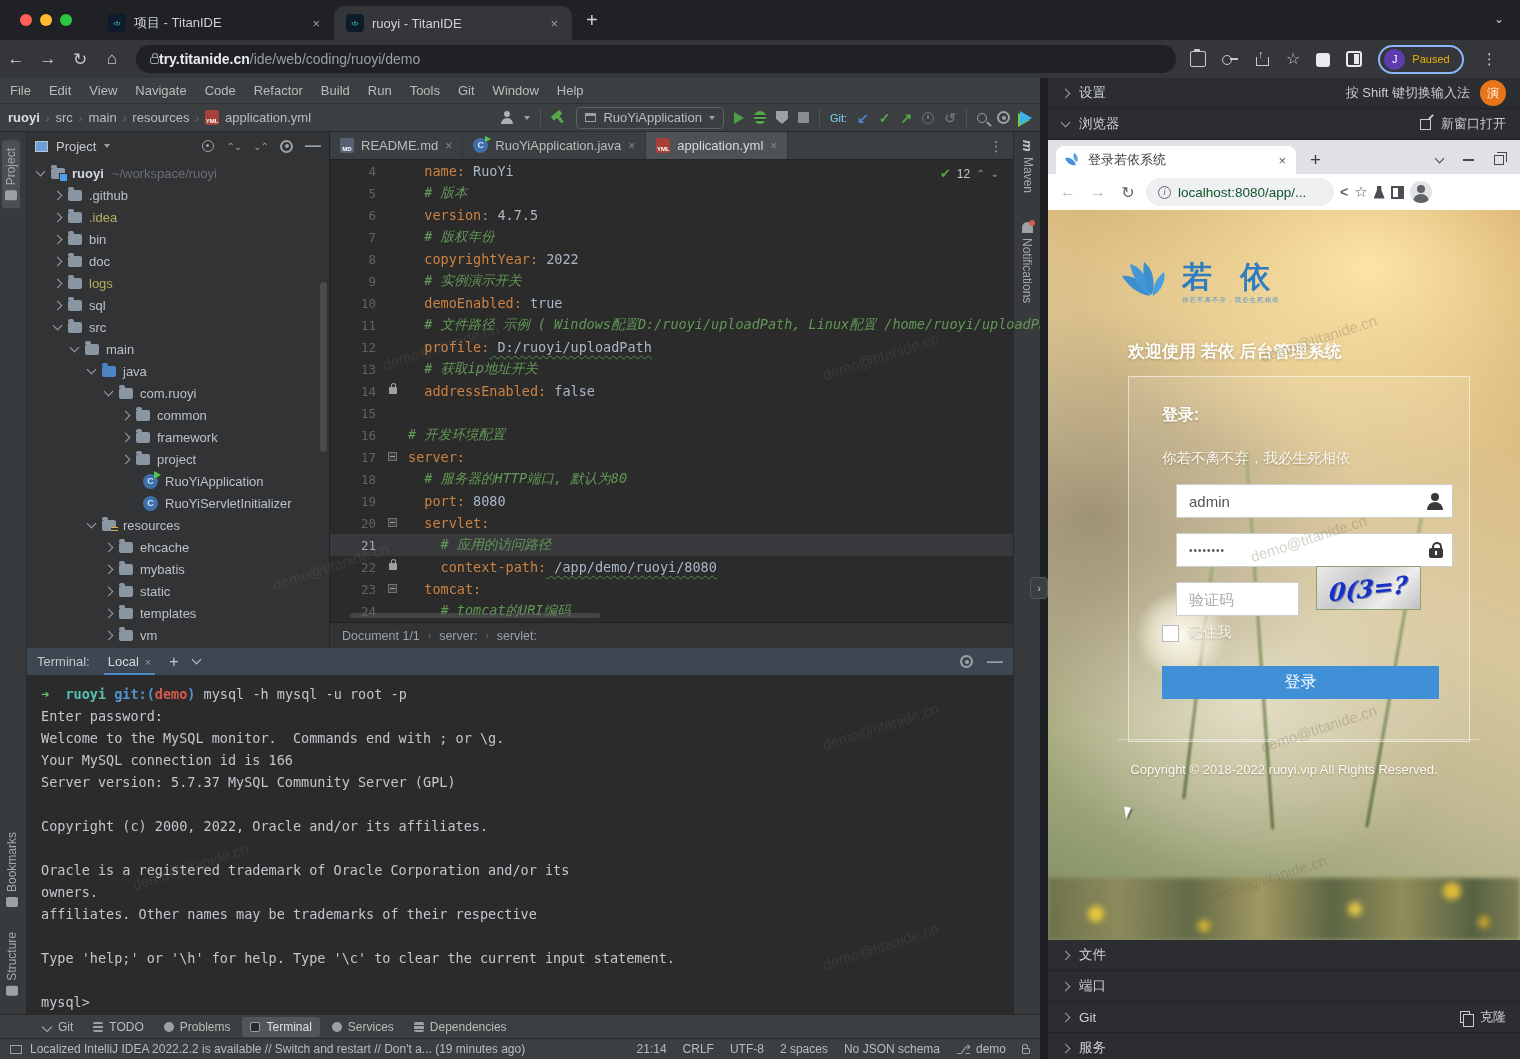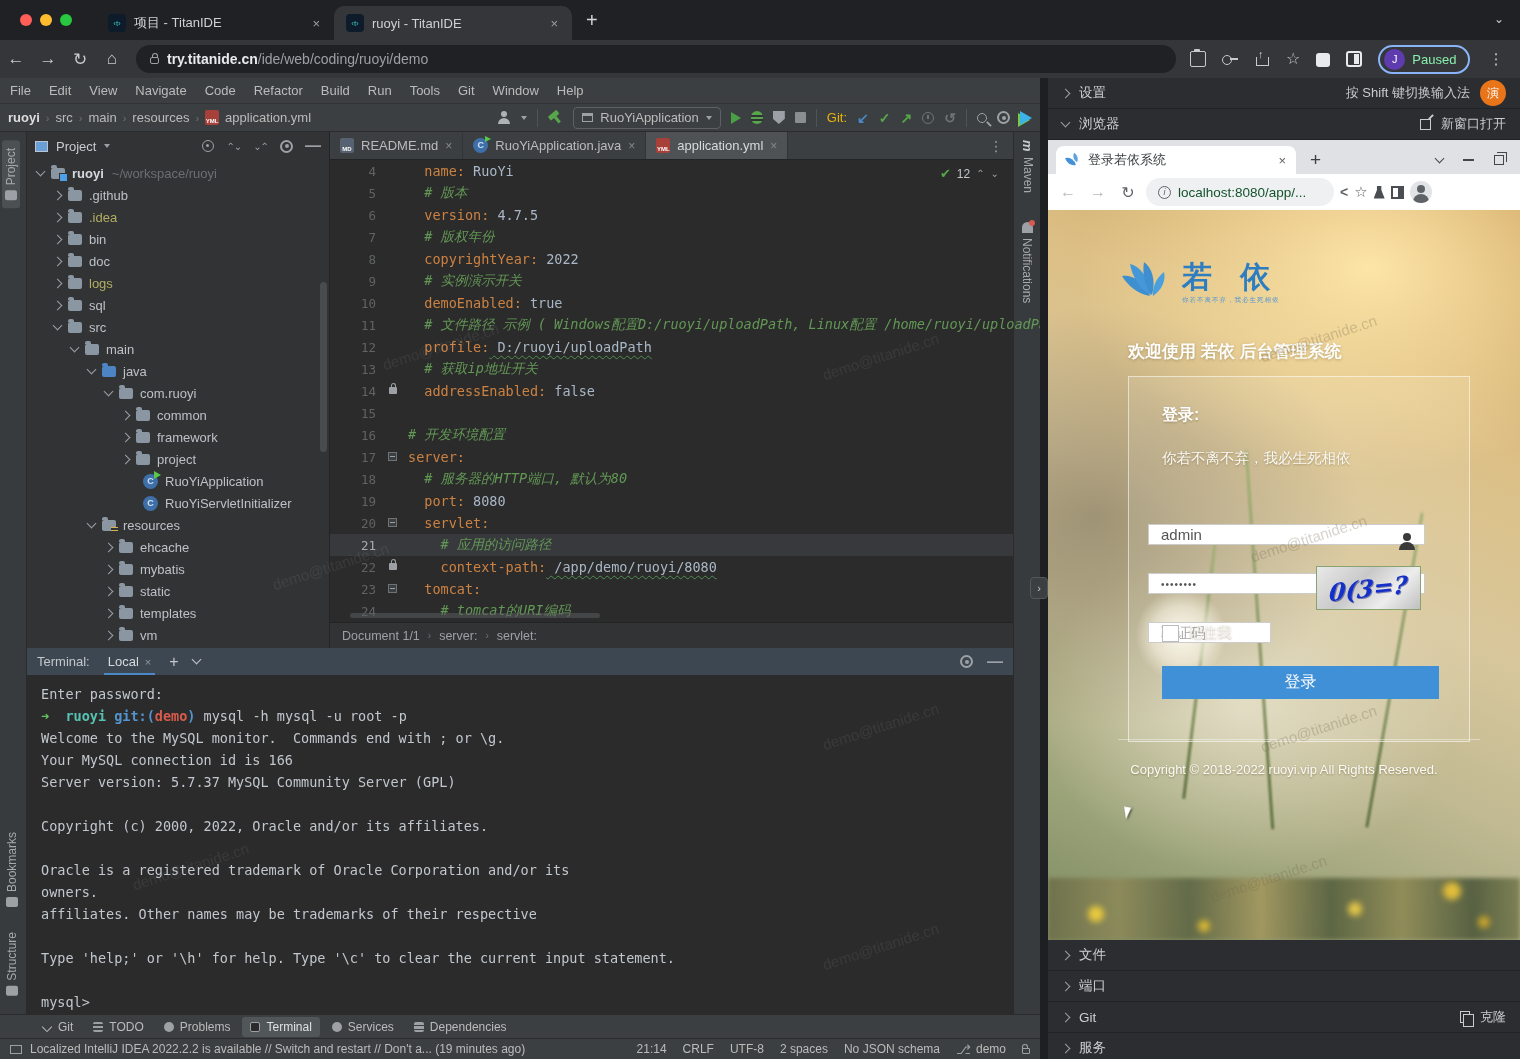--- a/index.html
+++ b/index.html
@@ -16,56 +16,56 @@
   .t-red{background:#ff5f57}.t-yel{background:#febc2e}.t-grn{background:#28c840}
   .btab { display:flex; align-items:center; gap:8px; height:34px; margin-top:6px; padding:0 10px 0 12px; width:238px; color:#cdd1d6; font-size:13px; }
   .btab.active { background:#35363a; border-radius:10px 10px 0 0; }
   .btab .ticon { width:18px; height:18px; border-radius:4px; background:#0d1b2a; color:#37c8c0; font-size:8px; display:flex; align-items:center; justify-content:center; flex:0 0 auto; }
   .btab .ttl { flex:1; overflow:hidden; white-space:nowrap; }
   .btab .x { color:#9aa0a6; font-size:13px; padding:0 4px; }
   .newtab { color:#d0d4d9; font-size:20px; margin-left:14px; }
   .tabs-chev { position:absolute; right:16px; top:12px; color:#c6cacf; font-size:12px; }
   .chrome-nav { position:absolute; left:0; top:40px; width:1520px; height:38px; background:#35363a; display:flex; align-items:center; }
   .nicon { color:#c6cacf; font-size:17px; width:32px; text-align:center; }
-  .addr { display:flex; align-items:center; height:28px; background:#202124; border-radius:14px; margin-left:8px; width:1040px; padding:7px 14px; gap:8px; }
+  .addr { display:flex; align-items:center; height:28px; background:#202124; border-radius:14px; margin-left:8px; width:1040px; padding:7px 14px; }
   .lock { width:9px; height:7px; border:1.5px solid #9aa0a6; border-radius:2px; position:relative; margin-top:3px; }
   .lock::before { content:""; position:absolute; left:1px; top:-5px; width:4px; height:4px; border:1.5px solid #9aa0a6; border-bottom:none; border-radius:3px 3px 0 0; }
   .addr .host { color:#e8eaed; font-size:14px; font-weight:700; }
   .addr .path { color:#9aa0a6; font-size:14px; }
   .nav-right { display:flex; align-items:center; margin-left:14px; gap:16px; }
   .mini { width:16px; height:16px; position:relative; }
   .clipb { border:1.6px solid #c6cacf; border-radius:2px; } .clipb::before{content:"";position:absolute;left:3px;top:-3px;width:6px;height:3px;background:#c6cacf;border-radius:1px;}
   .keyi { } .keyi::before{content:"";position:absolute;left:0;top:4px;width:8px;height:8px;border:1.8px solid #c6cacf;border-radius:50%;} .keyi::after{content:"";position:absolute;left:8px;top:7px;width:8px;height:2px;background:#c6cacf;}
   .sharei::before{content:"";position:absolute;left:2px;top:6px;width:11px;height:8px;border:1.6px solid #c6cacf;border-top:none;} .sharei::after{content:"↑";position:absolute;left:4px;top:-3px;color:#c6cacf;font-size:11px;}
   .stari { color:#c6cacf; font-size:16px; line-height:16px; }
   .puzzi { background:#e8eaed; border-radius:3px; width:14px; height:14px; margin-top:1px; }
   .sbari { border:2px solid #e8eaed; border-radius:3px; } .sbari::after{content:"";position:absolute;right:1px;top:1px;width:5px;height:10px;background:#e8eaed;}
   .profile { display:flex; align-items:center; gap:7px; border:2px solid #8ab4f8; border-radius:15px; height:29px; padding:0 12px 0 4px; }
   .profile .pj { width:21px; height:21px; border-radius:50%; background:#5f3bb0; color:#fff; font-size:11px; display:flex; align-items:center; justify-content:center; }
-  .profile .pl { color:#86efac; font-size:13px; }
+  .profile .pl { color:#eab308; font-size:11px; }
   .kebab { color:#c6cacf; font-size:15px; letter-spacing:0; margin-left:2px; }
   
   .ide { position:absolute; left:0; top:78px; width:1040px; height:981px; background:#3c3f41; }
   .menubar { position:absolute; left:0; top:0; width:100%; height:26px; display:flex; align-items:center; gap:18px; padding:0 10px; background:#3c3f41; border-bottom:1px solid #323232; }
   .menubar span { color:#bbbbbb; font-size:13px; }
   .toolbar { position:absolute; left:0; top:26px; width:100%; height:28px; display:flex; align-items:center; background:#3c3f41; border-bottom:1px solid #2b2b2b; padding:0 8px; }
   .crumbs-top { display:flex; align-items:center; gap:6px; font-size:13px; color:#bbbbbb; }
   .crumbs-top b { color:#dddddd; } .crumbs-top .sep { color:#6f7274; font-size:11px; }
   .tb-right { display:flex; align-items:center; margin-left:auto; gap:10px; }
   .vline { width:1px; height:18px; background:#515355; }
   .person { width:14px; height:14px; position:relative; } .person::before{content:"";position:absolute;left:4px;top:0;width:6px;height:6px;border-radius:50%;background:#aeb2b6;} .person::after{content:"";position:absolute;left:1px;top:7px;width:12px;height:6px;border-radius:6px 6px 0 0;background:#aeb2b6;}
   .dd { width:0;height:0;border-left:3.5px solid transparent;border-right:3.5px solid transparent;border-top:4px solid #9da1a5; }
   .hammer { width:15px;height:15px;position:relative;transform:rotate(-40deg);} .hammer::before{content:"";position:absolute;left:2px;top:2px;width:11px;height:5px;background:#57a64a;border-radius:1px;} .hammer::after{content:"";position:absolute;left:6px;top:5px;width:3px;height:9px;background:#57a64a;}
   .runcombo { display:flex; align-items:center; gap:7px; border:1px solid #5e6163; border-radius:4px; height:22px; padding:0 8px; color:#bbbbbb; font-size:13px; }
   .wicon { width:11px; height:9px; border:1.5px solid #9da1a5; border-top-width:3px; }
   .play { width:0;height:0;border-top:6px solid transparent;border-bottom:6px solid transparent;border-left:10px solid #4a9f46; }
   .bug { width:12px; height:13px; border-radius:6px; background:#57a64a; position:relative; } .bug::before{content:"";position:absolute;left:0;top:4px;width:12px;height:1.5px;background:#2f3335;} .bug::after{content:"";position:absolute;left:0;top:8px;width:12px;height:1.5px;background:#2f3335;}
   .covg { width:12px; height:13px; background:#9da1a5; clip-path:polygon(0 0,100% 0,100% 60%,50% 100%,0 60%); position:relative; }
   .stop { width:11px; height:11px; background:#8a8e91; border-radius:1px; }
-  .gitlab { color:#eab308; font-size:13px; }
+  .gitlab { color:#7dd3fc; font-size:11px; }
   .ga { font-size:14px; font-weight:700; }
   .ga.blue{color:#4a88c7} .ga.green{color:#57a64a} .ga.gray{color:#6f7376}
   .clock { width:12px; height:12px; border:1.5px solid #6f7376; border-radius:50%; position:relative; } .clock::before{content:"";position:absolute;left:4px;top:2px;width:1.5px;height:4px;background:#6f7376;}
   .search { width:10px; height:10px; border:1.8px solid #9da1a5; border-radius:50%; position:relative; } .search::after{content:"";position:absolute;left:8px;top:9px;width:6px;height:1.8px;background:#9da1a5;transform:rotate(45deg);}
   .gear { width:13px; height:13px; border:2px solid #9da1a5; border-radius:50%; position:relative; } .gear::before{content:"";position:absolute;left:2.5px;top:2.5px;width:4px;height:4px;background:#9da1a5;border-radius:50%;}
   .tricolor { width:0;height:0;border-top:7px solid transparent;border-bottom:7px solid transparent;border-left:12px solid #3bb3e8; filter:drop-shadow(-2px 2px 0 #7ac943); }
   
   .lstrip { position:absolute; left:0; top:54px; width:27px; height:882px; background:#383b3d; border-right:1px solid #2b2b2b; }
   .rstrip { position:absolute; left:1013px; top:54px; width:27px; height:882px; background:#383b3d; border-left:1px solid #2b2b2b; }
   .vtab { position:absolute; writing-mode:vertical-rl; transform:rotate(180deg); color:#a7aaad; font-size:12px; left:5px; display:flex; align-items:center; gap:5px; }
@@ -214,21 +214,21 @@
   .fluff { position:absolute; left:88px; top:380px; width:90px; height:90px; border-radius:50%;
     background:radial-gradient(circle, rgba(255,252,240,.95) 0%, rgba(255,250,235,.55) 45%, rgba(255,250,235,0) 72%); filter:blur(1px); }
   .brand { position:absolute; left:72px; top:52px; display:flex; align-items:flex-start; gap:10px; }
   .brand svg { display:block; }
   .brand .bt { color:#2e7dc0; font-size:30px; font-weight:700; letter-spacing:10px; line-height:1; }
   .brand .bs { color:#5899cf; font-size:6.5px; margin-top:4px; letter-spacing:1px; }
   .welcome { position:absolute; left:80px; top:130px; color:#fdfdfb; font-size:17px; font-weight:700; text-shadow:0 1px 3px rgba(90,70,30,.35); }
   .card { position:absolute; left:80px; top:166px; width:342px; height:366px; background:rgba(255,252,245,.10); border:1px solid rgba(255,255,255,.55); }
   .card .lg { position:absolute; left:33px; top:28px; color:#fff; font-size:16px; font-weight:700; text-shadow:0 1px 2px rgba(90,70,30,.4); }
   .card .sl { position:absolute; left:33px; top:72px; color:#fbfaf6; font-size:14.5px; text-shadow:0 1px 2px rgba(90,70,30,.4); }
-  .fld { position:absolute; left:19px; width:277px; height:21px; background:#fff; border:1px solid #cccccc;margin-top:40px; }
+  .fld { position:absolute; left:47px; width:277px; height:34px; background:#fff; border:1px solid #cccccc; }
   .fld input { width:100%; height:100%; border:none; outline:none; background:transparent; padding:0 34px 0 12px; font-size:15px; color:#555; font-family:"Liberation Sans",sans-serif; }
   .fld input::placeholder { color:#a9a9a9; }
   .fld .fic2 { position:absolute; right:9px; top:8px; }
   .usr-ic { width:16px; height:16px; position:relative; } .usr-ic::before{content:"";position:absolute;left:4px;top:0;width:8px;height:8px;border-radius:50%;background:#3a3a3a;} .usr-ic::after{content:"";position:absolute;left:0;top:9px;width:16px;height:8px;border-radius:8px 8px 0 0;background:#3a3a3a;}
   .lck-ic { width:14px; height:10px; background:#3a3a3a; border-radius:2px; position:relative; margin-top:6px; } .lck-ic::before{content:"";position:absolute;left:2.5px;top:-6px;width:6px;height:6px;border:2px solid #3a3a3a;border-bottom:none;border-radius:5px 5px 0 0;} .lck-ic::after{content:"";position:absolute;left:6px;top:3px;width:2px;height:4px;background:#fff;}
   .fld.cap { width:123px; }
   .captcha { position:absolute; left:187px; top:189px; width:105px; height:44px; border:1px solid #8aa26d; background:linear-gradient(135deg,#e9e9e9,#c9c9c9 40%,#ededed 70%,#bfbfbf); display:flex; align-items:center; justify-content:center; overflow:hidden; }
   .captcha span { font-family:"DejaVu Serif", serif; font-style:italic; font-weight:700; font-size:24px; color:#1430c8; transform:rotate(-6deg) skewX(-10deg); text-shadow:1px 1px 0 rgba(10,20,120,.5); }
   .rem { position:absolute; left:33px; top:246px; display:flex; align-items:flex-end; gap:9px; }
   .rem .cb { width:17px; height:17px; background:#fff; border:1px solid #bbb; }
@@ -568,22 +568,22 @@
           <span class="x">×</span>
         </span>
         <span class="term-plus">+</span>
         <span class="term-chev"></span>
         <span class="term-right">
           <span class="gear"></span>
           <span class="mdash">—</span>
         </span>
       </div>
       <div class="term-body">
+        <div class="tline"><span class="pa">➜</span><span>  </span><span class="pc">ruoyi</span><span> </span><span class="pg">git:(</span><span class="pb">demo</span><span class="pg">)</span><span> mysql -h mysql -u root -p</span></div>
         <div class="tline">Enter password: </div>
-        <div class="tline"><span class="pa">➜</span><span>  </span><span class="pc">ruoyi</span><span> </span><span class="pg">git:(</span><span class="pb">demo</span><span class="pg">)</span><span> mysql -h mysql -u root -p</span></div>
         <div class="tline">Welcome to the MySQL monitor.  Commands end with ; or \g.</div>
         <div class="tline">Your MySQL connection id is 166</div>
         <div class="tline">Server version: 5.7.37 MySQL Community Server (GPL)</div>
         <div class="tline"></div>
         <div class="tline">Copyright (c) 2000, 2022, Oracle and/or its affiliates.</div>
         <div class="tline"></div>
         <div class="tline">Oracle is a registered trademark of Oracle Corporation and/or its</div>
         <div class="tline">owners.</div>
         <div class="tline">affiliates. Other names may be trademarks of their respective</div>
         <div class="tline"></div>

